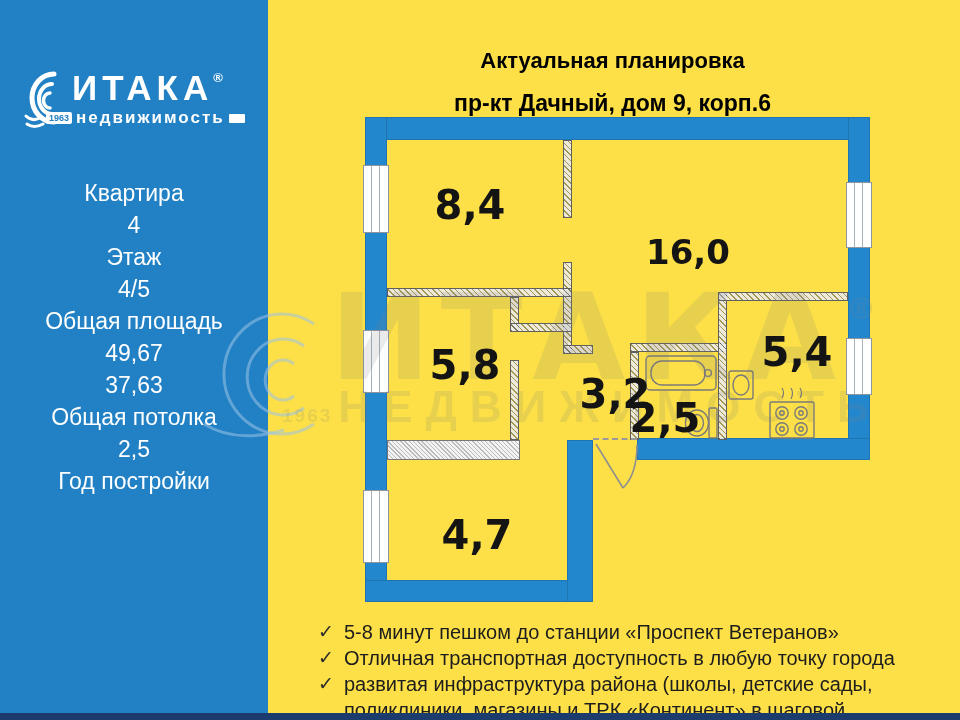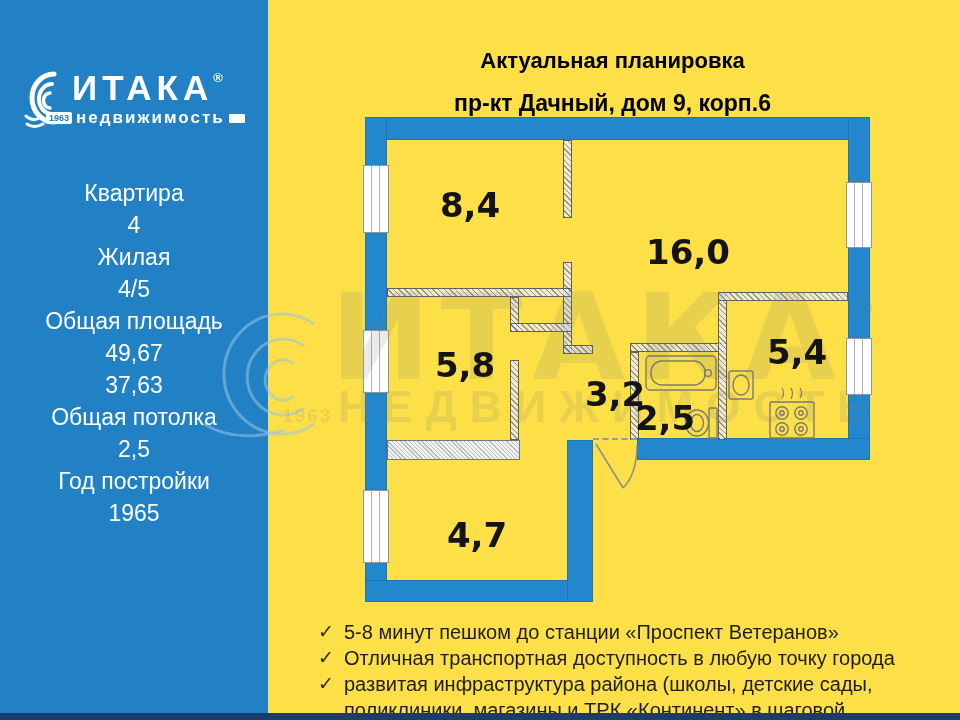--- a/index.html
+++ b/index.html
@@ -35,21 +35,21 @@
   .gw{position:absolute;background:
       repeating-linear-gradient(45deg,rgba(90,90,90,.55) 0 1px,rgba(235,235,235,.9) 1px 4px);
       border:1px solid #5f5f5f;box-sizing:border-box;}
   .speck{position:absolute;background:
       repeating-linear-gradient(45deg,#bbb 0 1px,#f3f3f3 1px 3px);
       border:1px solid #777;box-sizing:border-box;}
   .winv{position:absolute;background:
       linear-gradient(to right,#fff 0 7px,#a9b2ba 7px 8px,#fff 8px 15px,#a9b2ba 15px 16px,#fff 16px);
       border:1px solid #8e979f;box-sizing:border-box;}
   .rlabel{position:absolute;transform:translate(-50%,-50%);font-weight:bold;color:#141414;
-          font-size:34px;z-index:6;font-family:"DejaVu Sans","Liberation Sans",sans-serif;}
+          font-size:40px;z-index:6;font-family:"DejaVu Sans","Liberation Sans",sans-serif;}
   .rlabel.big{font-size:34px;}
   .fixture{position:absolute;}
   #threshold{position:absolute;left:233px;top:328px;width:44px;height:0;
              border-top:2px dashed #9a9a9a;}
 
   
   #watermark{position:absolute;left:0;top:0;width:960px;height:720px;pointer-events:none;z-index:5;}
   .wm-big{position:absolute;left:330px;top:268px;font-size:120px;font-weight:bold;
           letter-spacing:10px;color:rgba(125,125,125,.16);white-space:nowrap;
           font-family:"DejaVu Sans","Liberation Sans",sans-serif;}
@@ -87,29 +87,28 @@
       <div class="logo-title"><span>ИТАКА</span><sup>®</sup></div>
       <div class="logo-subrow">
         <span class="year-badge">1963</span>
         <span class="logo-sub">недвижимость</span>
         <span class="logo-endblock"></span>
       </div>
     </div>
     <div id="info">
       <div>Квартира</div>
       <div>4</div>
-      <div>Жилая</div>
+      <div>Этаж</div>
       <div>4/5</div>
       <div>Общая площадь</div>
       <div>49,67</div>
       <div>37,63</div>
       <div>Общая потолка</div>
       <div>2,5</div>
       <div>Год постройки</div>
-      <div>1965</div>
     </div>
   </aside>
 
   <header id="header">
     <div id="title">Актуальная планировка</div>
     <div id="subtitle">пр-кт Дачный, дом 9, корп.6</div>
   </header>
 
   <div id="plan">
 

